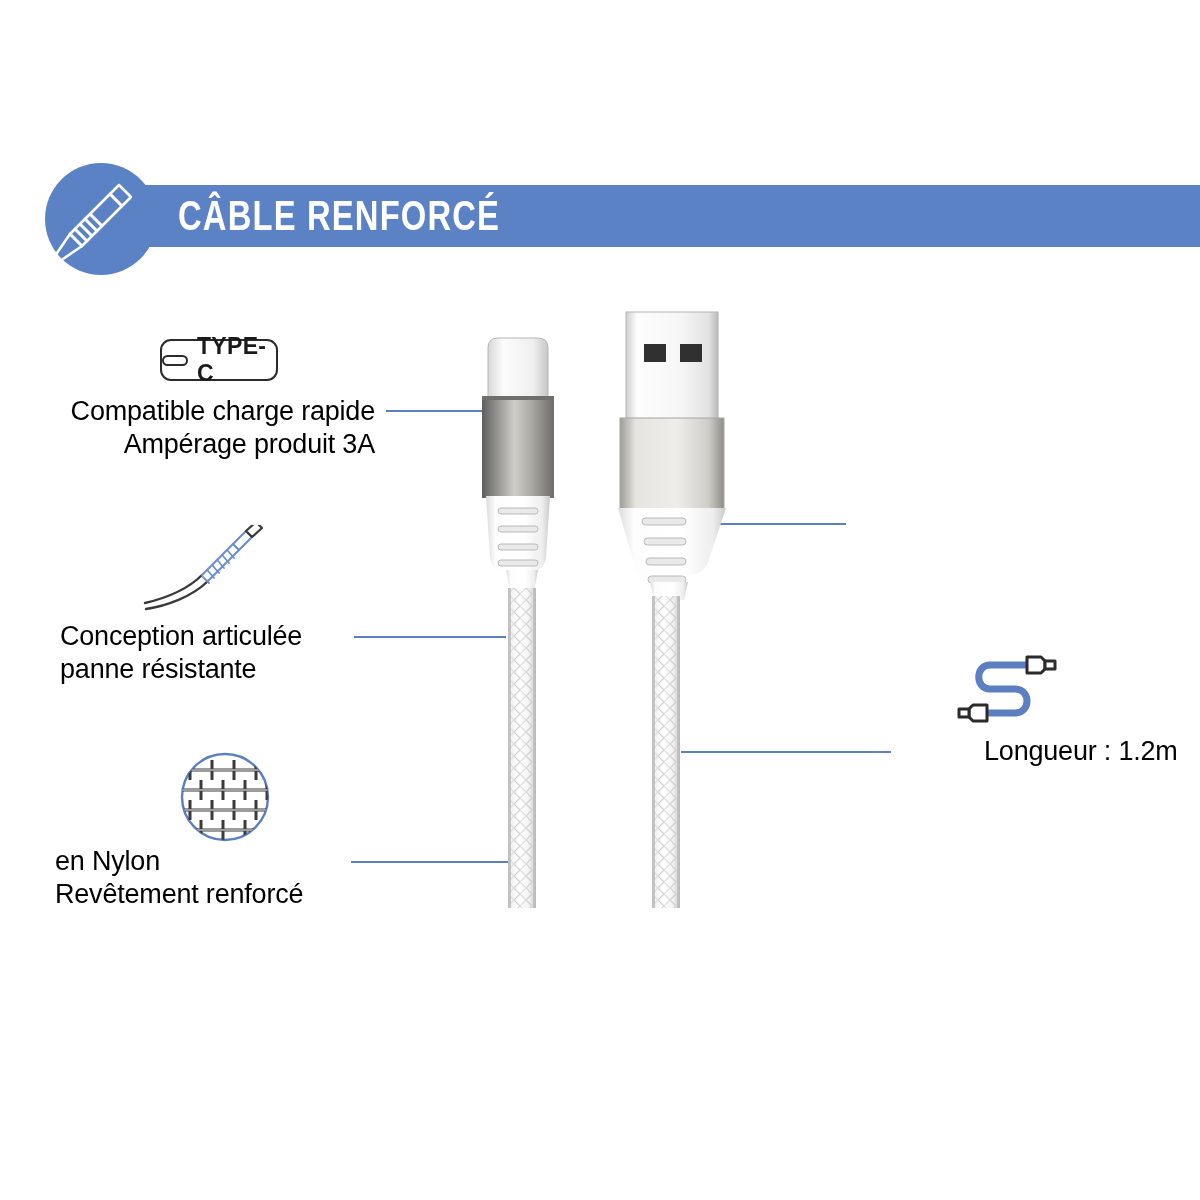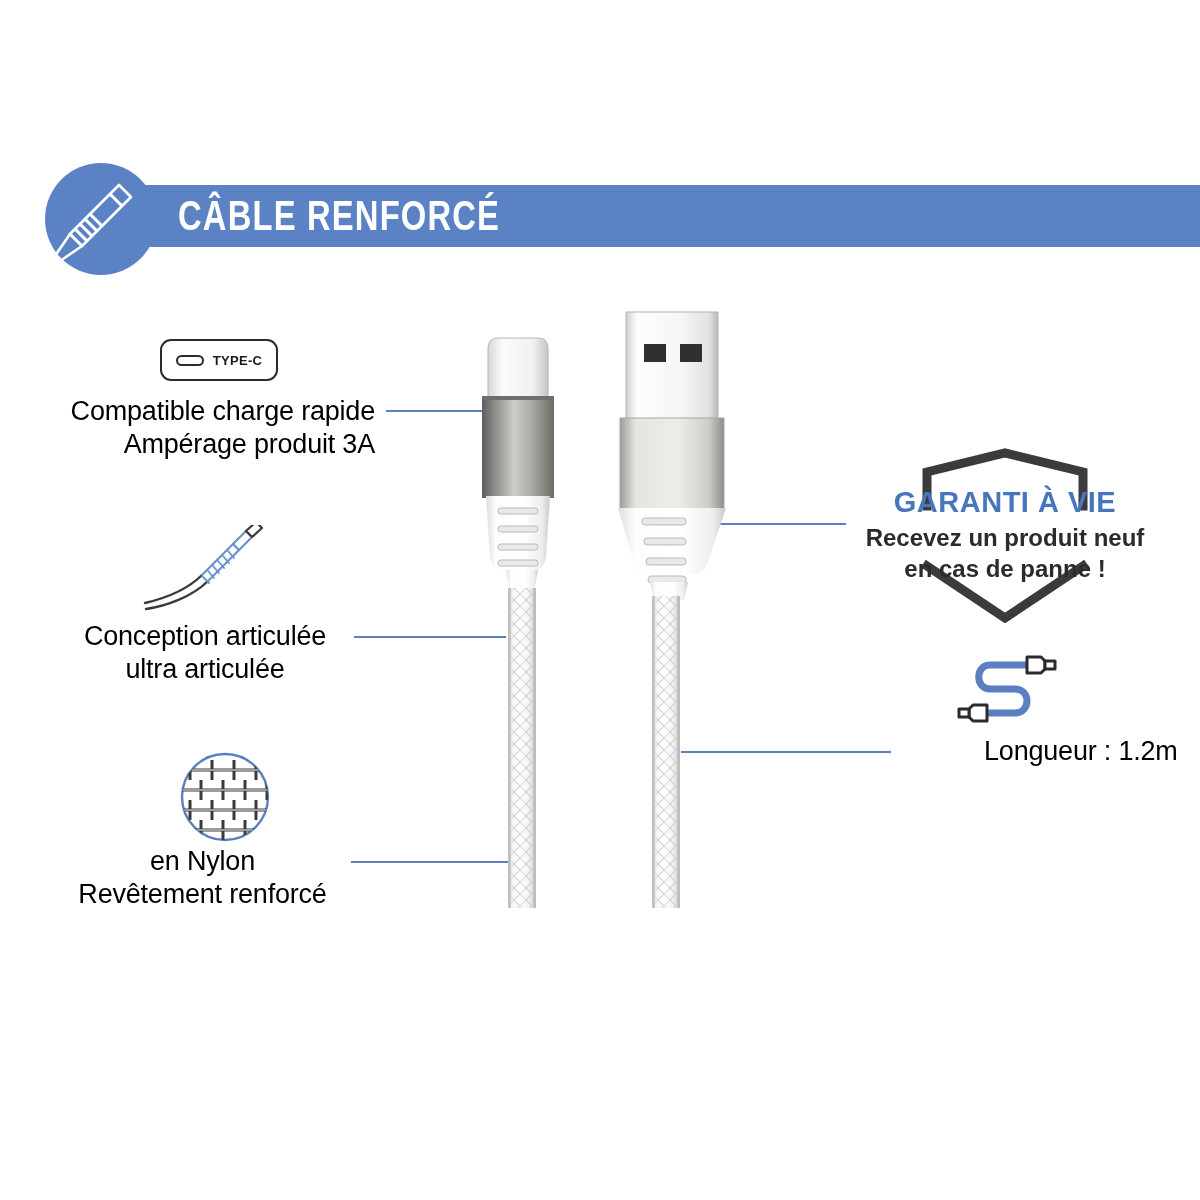--- a/index.html
+++ b/index.html
@@ -56,21 +56,21 @@
 
   
   .label-text {
     position: absolute;
     color: #000000;
     font-size: 27px;
     font-weight: normal;
     line-height: 33px;
     letter-spacing: -0.2px;
   }
-  .label-text.center { text-align: center; }
+  .label-text.center { text-align: left; }
   .label-text.right  { text-align: right; }
 
   
   .leader {
     position: absolute;
     height: 2px;
     background: #5b7fc0;
   }
 
   
@@ -90,21 +90,21 @@
   }
   .typec-port {
     width: 28px;
     height: 11px;
     border: 2px solid #2b2b2b;
     border-radius: 6px;
     box-sizing: border-box;
   }
   .typec-label {
     color: #1a1a1a;
-    font-size: 13px;
+    font-size: 23px;
     font-weight: bold;
     letter-spacing: 0.3px;
   }
 
   
   .icon-box { position: absolute; }
 
   
   .guarantee-wrap { position: absolute; left: 855px; top: 448px; width: 300px; height: 175px; }
   .guarantee-title {
@@ -187,21 +187,21 @@
 
         <path d="M93 19 L99 25 L112 12 L106 6 Z" stroke="#6b8fce" stroke-width="2.2"></path>
 
         <path d="M106 6 L112 12 L122 3 L116 -3 Z" stroke="#3a3a3a" stroke-width="2.2"></path>
       </g>
     </svg>
   </div>
 
   <div class="label-text center" style="left:60px; top:620px; width:290px;">
     <div>Conception articulée</div>
-    <div>ultra articulée</div>
+    <div>panne résistante</div>
   </div>
   <div class="leader" style="left:354px; top:636px; width:152px;"></div>
 
   <div class="icon-box" style="left:178px; top:750px;">
     <svg width="94" height="94" viewBox="0 0 94 94">
       <defs>
         <clipPath id="meshclip">
             <circle cx="47" cy="47" r="43"></circle>
           </clipPath>
       </defs>
@@ -242,35 +242,20 @@
   </div>
 
   <div class="label-text center" style="left:55px; top:845px; width:295px;">
     <div>en Nylon</div>
     <div>Revêtement renforcé</div>
   </div>
   <div class="leader" style="left:351px; top:861px; width:165px;"></div>
 
   <div class="leader" style="left:712px; top:523px; width:134px;"></div>
 
-  <div class="guarantee-wrap">
-    <svg width="300" height="175" viewBox="0 0 300 175" style="position:absolute;left:0;top:0;">
-      <g fill="none" stroke="#3b3b3b" stroke-width="9" stroke-linecap="square" stroke-linejoin="miter">
-
-        <path d="M72 58 L72 24 L150 5 L228 24 L228 58"></path>
-
-        <path d="M72 118 L150 170 L228 118"></path>
-      </g>
-    </svg>
-    <div class="guarantee-title">GARANTI À VIE</div>
-    <div class="guarantee-sub">
-      <div>Recevez un produit neuf</div>
-      <div>en cas de panne !</div>
-    </div>
-  </div>
 
   <div class="icon-box" style="left:945px; top:645px;">
     <svg width="120" height="90" viewBox="0 0 120 90">
 
       <path d="M84 20 L45 20 C30 20 30 44 45 44 L70 44 C86 44 86 68 70 68 L40 68" fill="none" stroke="#5b7fc0" stroke-width="7" stroke-linecap="round"></path>
 
       <g fill="#ffffff" stroke="#2b2b2b" stroke-width="3" stroke-linejoin="round">
         <path d="M82 12 L96 12 L100 16 L100 24 L96 28 L82 28 Z"></path>
         <rect x="100" y="16" width="10" height="8"></rect>
       </g>

